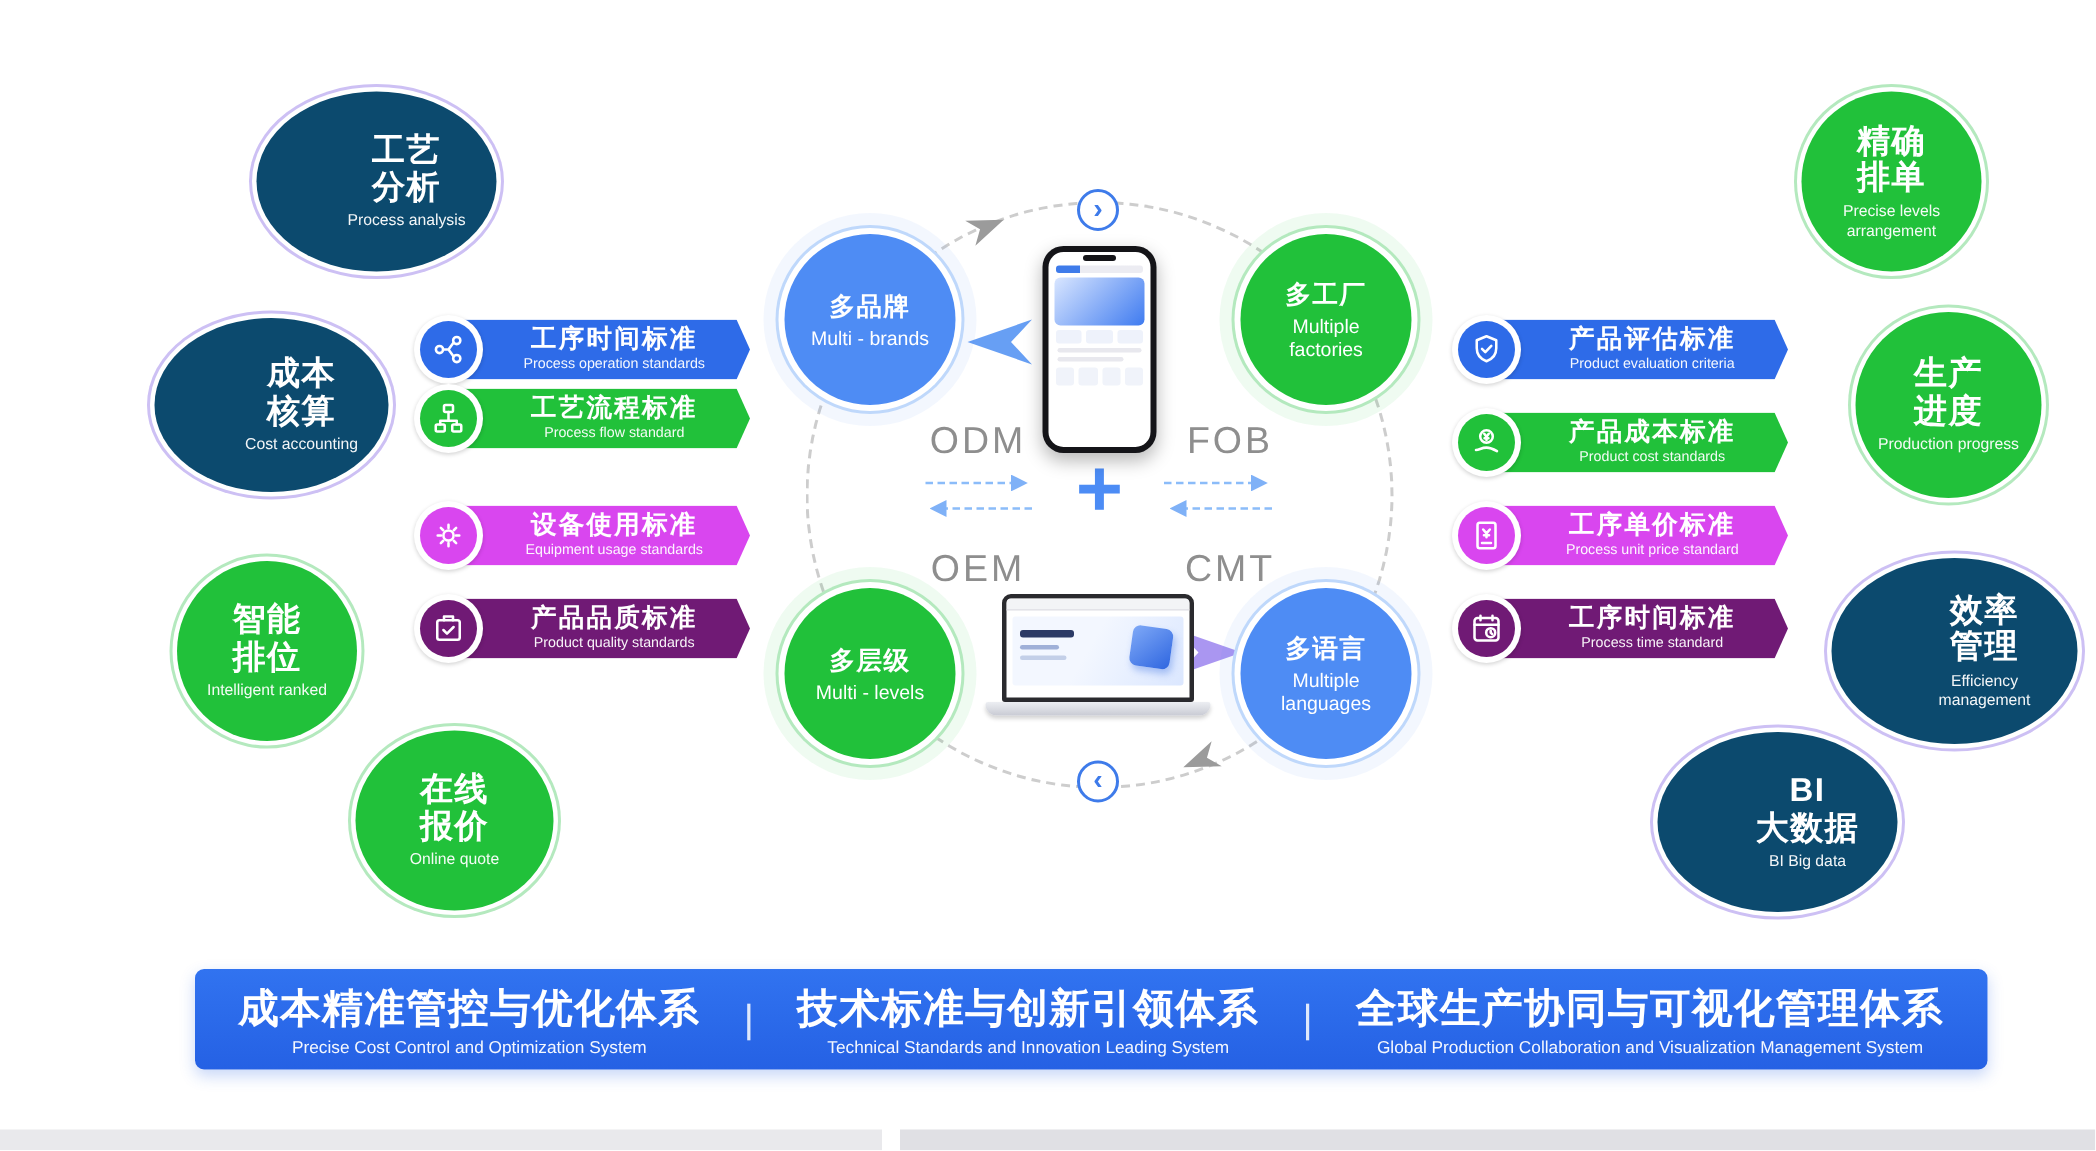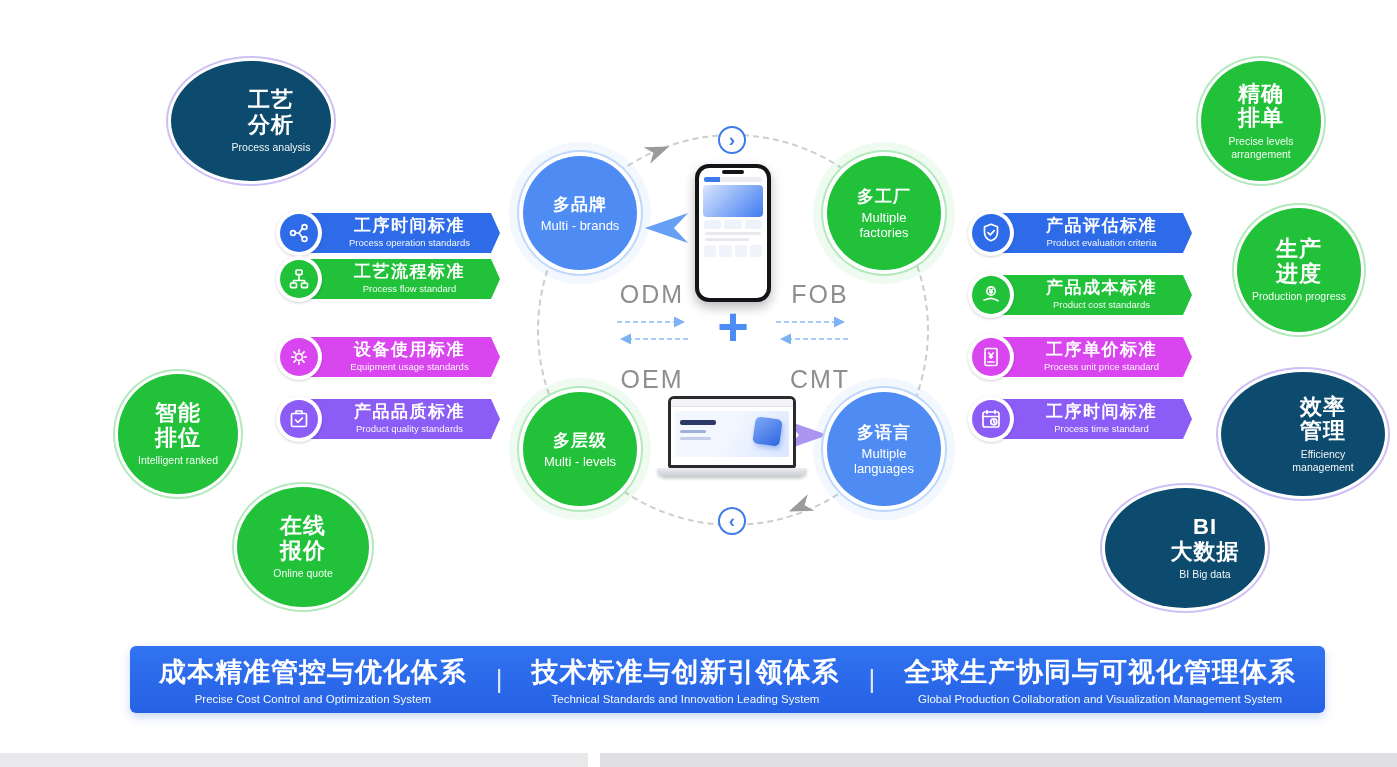--- a/index.html
+++ b/index.html
@@ -17,21 +17,21 @@
   .std{position:absolute;width:224px;height:46px;z-index:3;}
   .std .bar{position:absolute;left:23px;right:0;top:3px;bottom:3px;color:#fff;display:flex;
             flex-direction:column;align-items:center;justify-content:center;text-align:center;
             padding-left:20px;border-radius:4px 0 0 4px;
             clip-path:polygon(0 0,calc(100% - 9px) 0,100% 50%,calc(100% - 9px) 100%,0 100%);}
   .std .zh{font-size:17px;font-weight:bold;letter-spacing:1.5px;line-height:1.1;}
   .std .en{font-size:9.5px;margin-top:2px;line-height:1.1;opacity:.95;}
   .std .badge{position:absolute;left:0;top:0;width:46px;height:46px;border-radius:50%;background:#fff;
               display:flex;align-items:center;justify-content:center;z-index:2;box-shadow:0 1px 3px rgba(0,0,0,.18);}
   .std .disc{width:38px;height:38px;border-radius:50%;display:flex;align-items:center;justify-content:center;}
-  .bg-blue{background:#2E6BE8}.bg-green{background:#21C13A}.bg-orange{background:#d946ef}.bg-purple{background:#8b5cf6}
+  .bg-blue{background:#2E6BE8}.bg-green{background:#21C13A}.bg-orange{background:#d946ef}.bg-purple{background:#701a75}
 
   
   .orbit{position:absolute;left:537px;top:134px;width:392px;height:392px;border:2px dashed #cdcdcd;
          border-radius:50%;z-index:1;box-sizing:border-box;}
   .node{position:absolute;width:114px;height:114px;border-radius:50%;display:flex;flex-direction:column;
         align-items:center;justify-content:center;color:#fff;text-align:center;z-index:5;}
   .node .zh{font-size:17px;font-weight:bold;letter-spacing:1px;}
   .node .en{font-size:13px;margin-top:3px;line-height:1.15;padding:0 10px;}
   .node-blue{background:#4E8CF4;box-shadow:0 0 0 4px #fff,0 0 0 6px #BFD8FB,0 0 0 14px rgba(78,140,244,.07);}
   .node-green{background:#21C13A;box-shadow:0 0 0 4px #fff,0 0 0 6px #B4E9BE,0 0 0 14px rgba(33,193,58,.07);}
@@ -93,20 +93,27 @@
 <body>
 
 <div class="stage">
 
   <div class="bubble fill-purple" style="left:171px;top:61px;width:120px;height:120px;">
     <div class="zh">
         <div>工艺</div>
         <div>分析</div>
       </div>
     <div class="en">Process analysis</div>
+  </div>
+  <div class="bubble fill-purple" style="left:103px;top:212px;width:116px;height:116px;">
+    <div class="zh">
+        <div>成本</div>
+        <div>核算</div>
+      </div>
+    <div class="en">Cost accounting</div>
   </div>
   <div class="bubble fill-green" style="left:118px;top:374px;width:120px;height:120px;">
     <div class="zh">
         <div>智能</div>
         <div>排位</div>
       </div>
     <div class="en">Intelligent ranked</div>
   </div>
   <div class="bubble fill-green" style="left:237px;top:487px;width:132px;height:120px;">
     <div class="zh">

